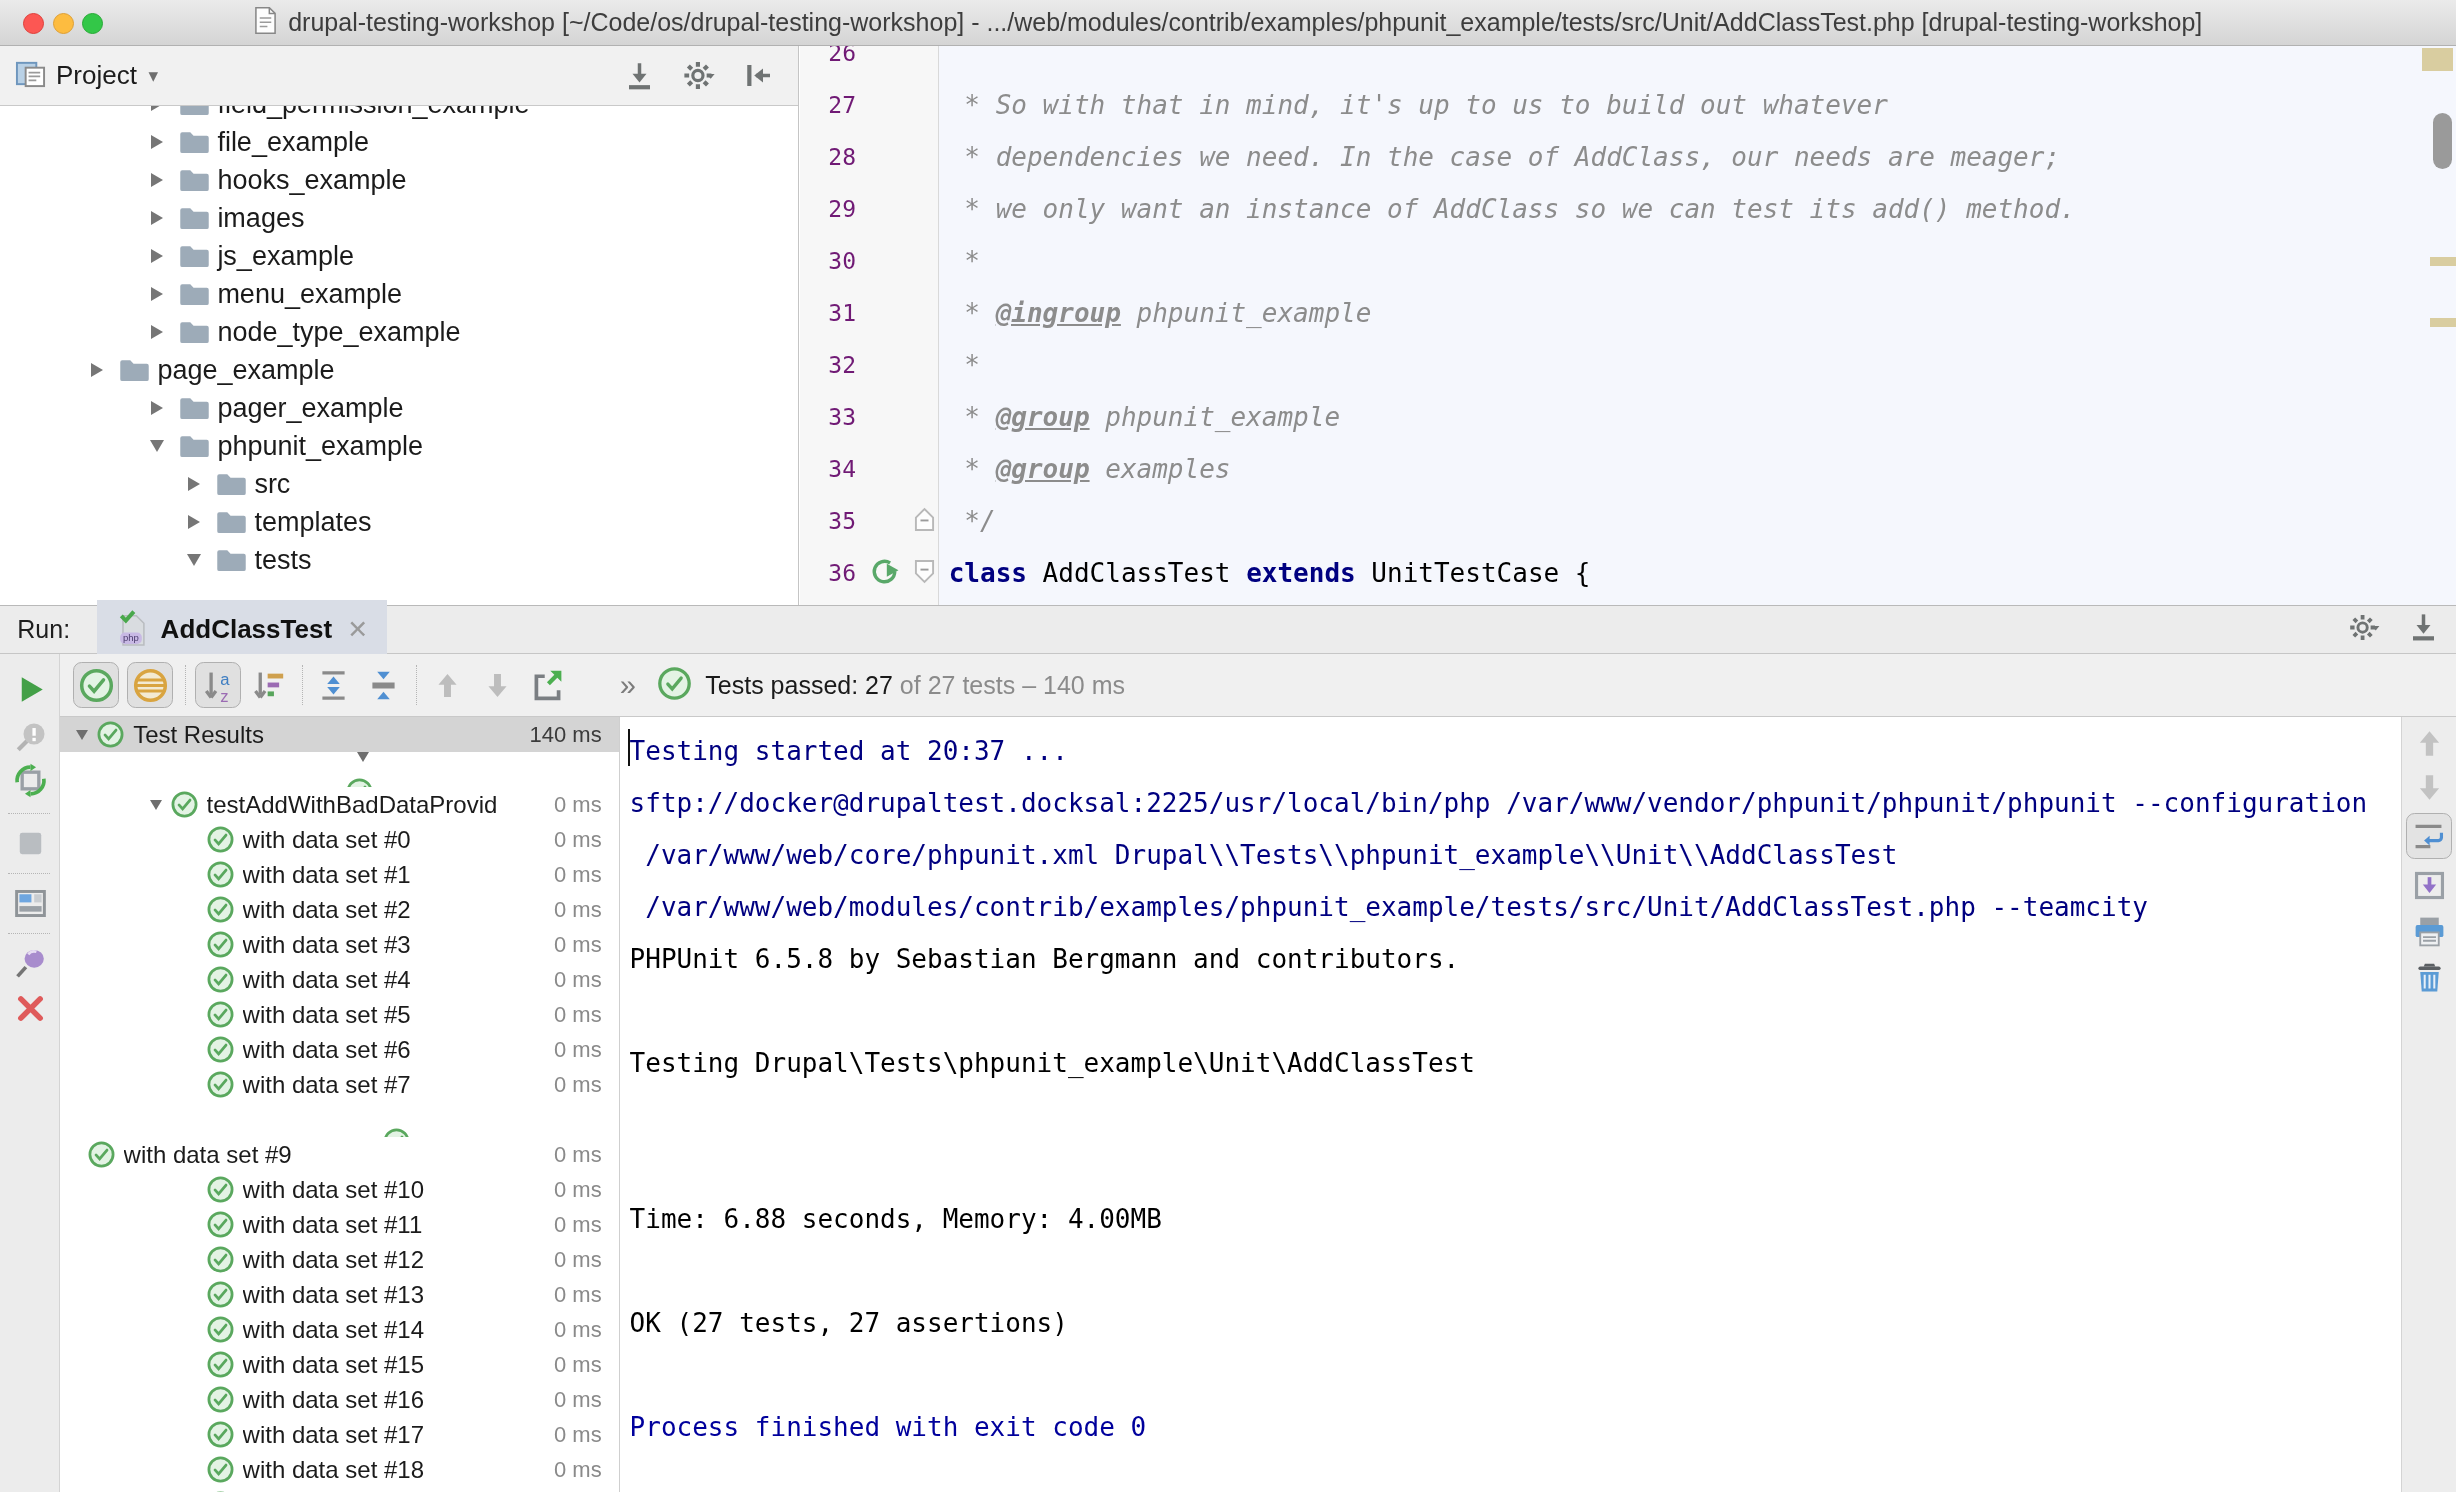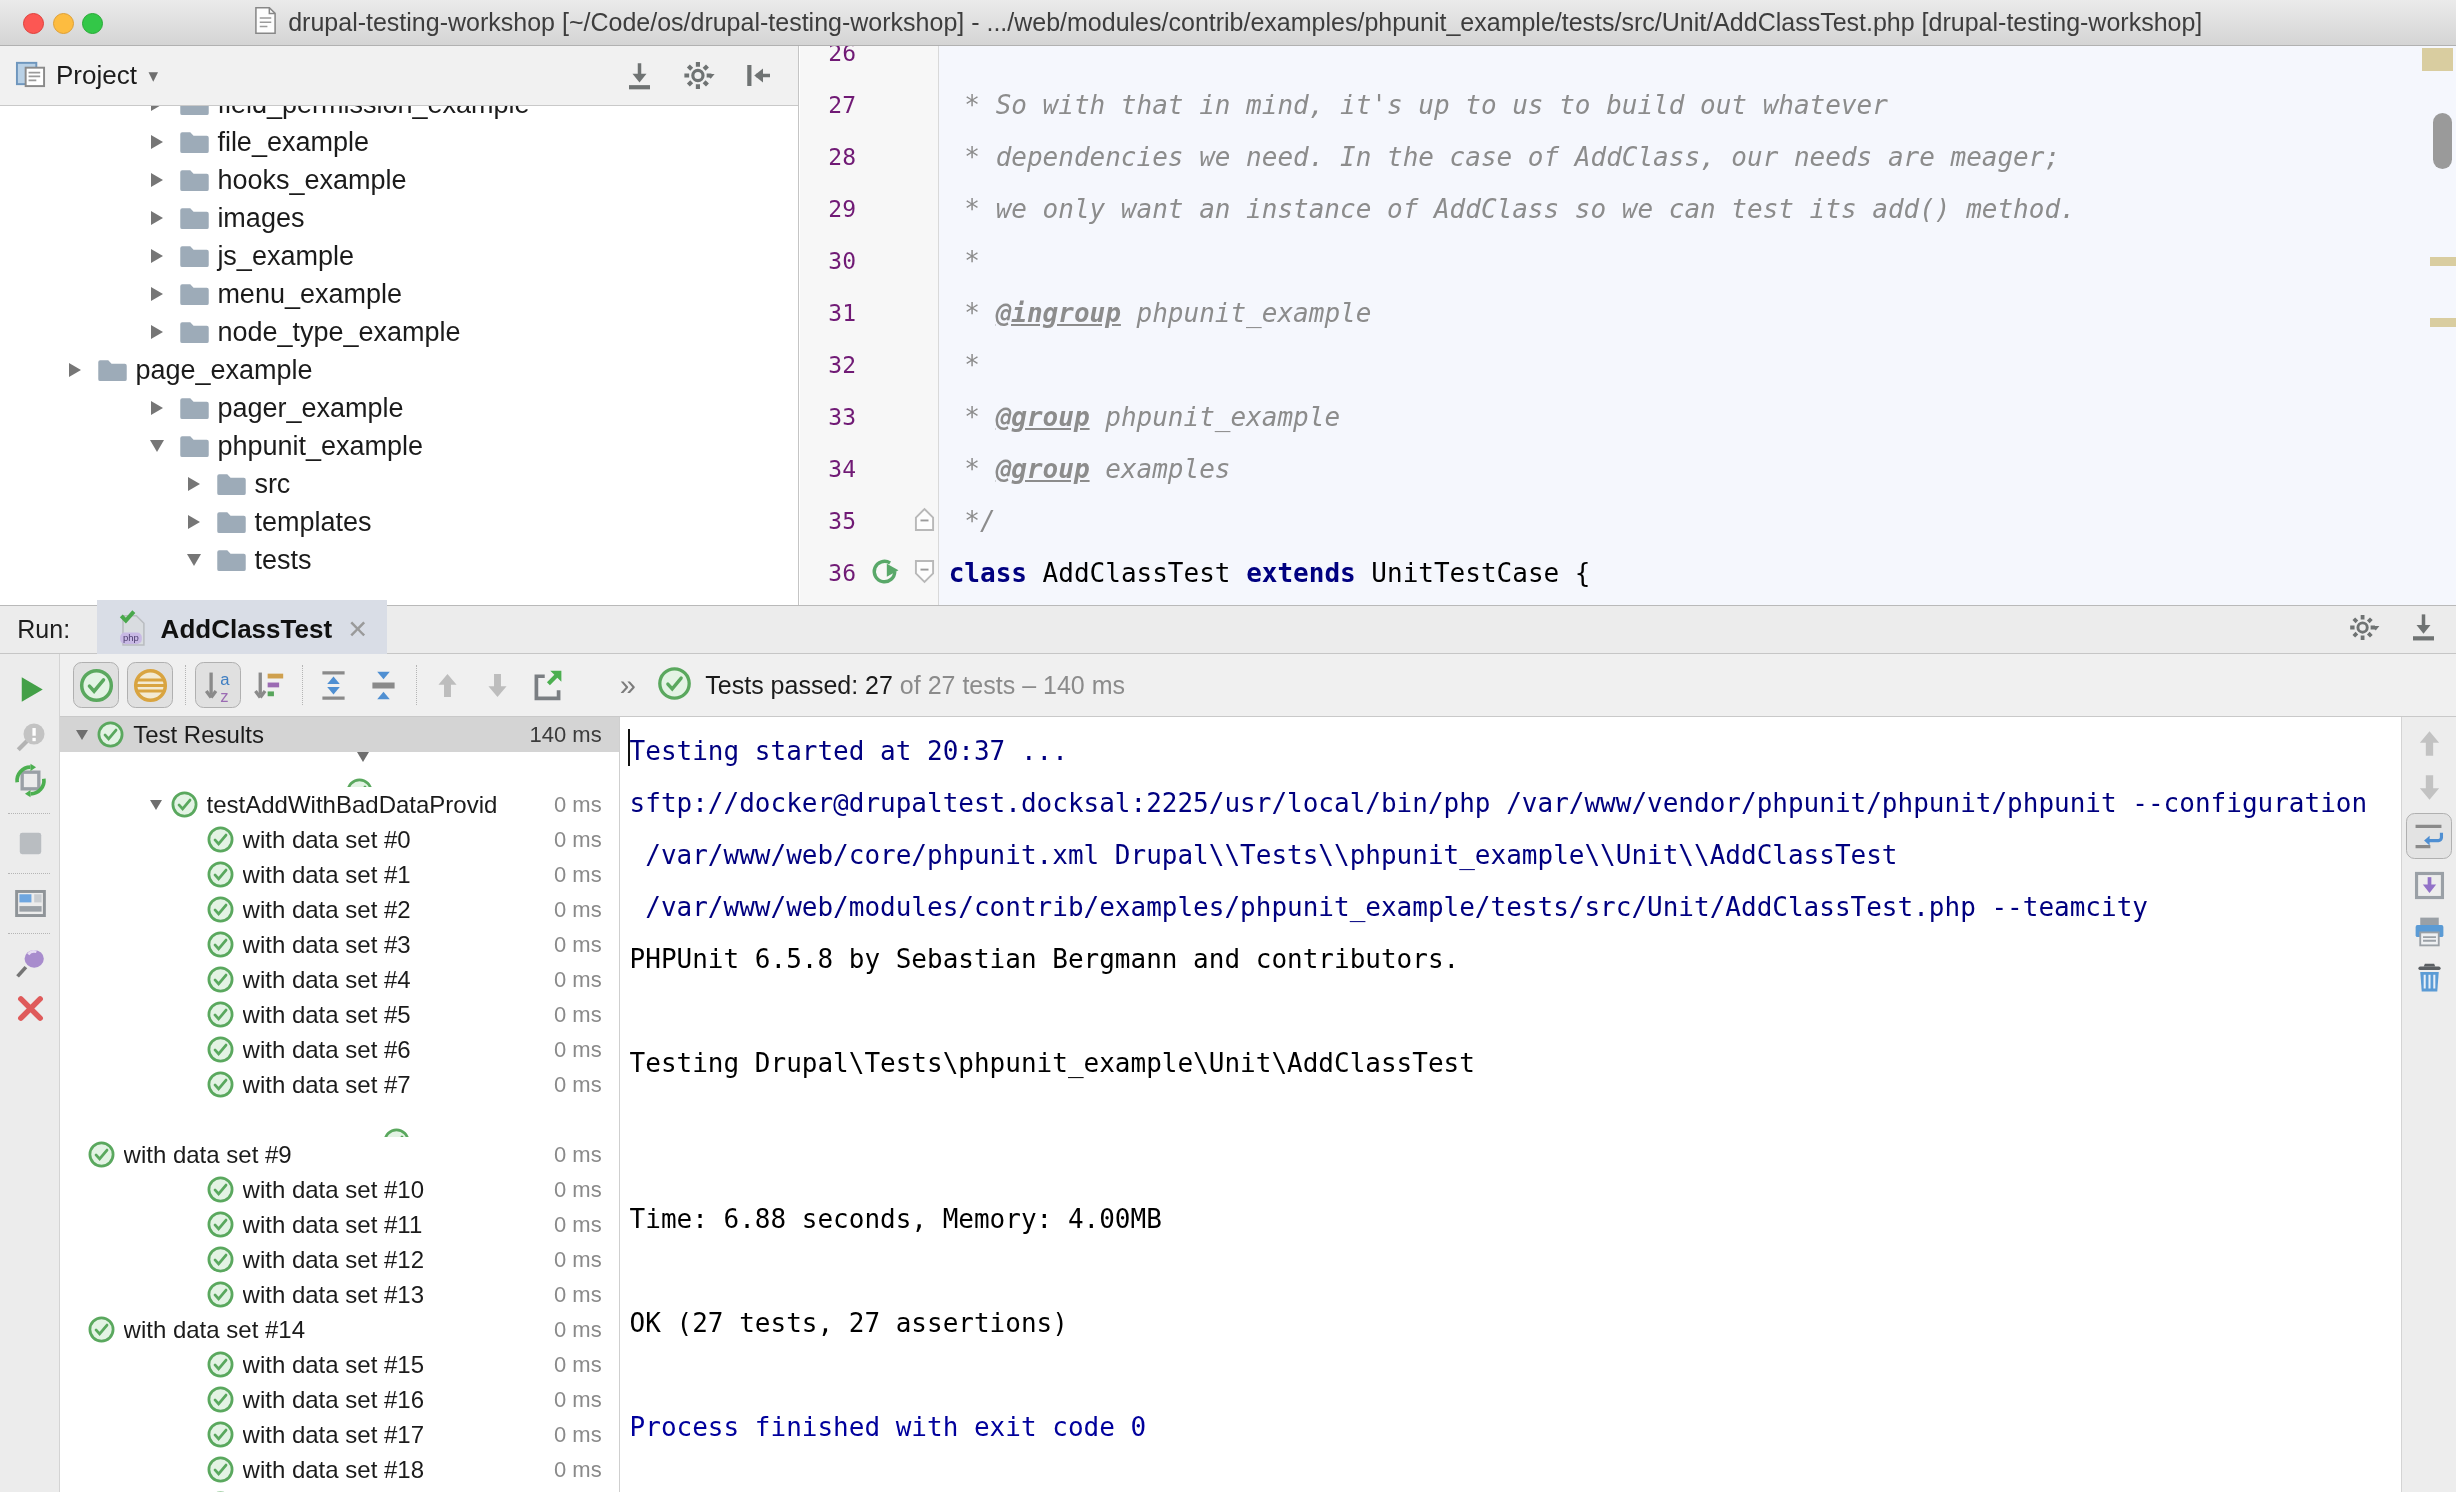--- a/index.html
+++ b/index.html
@@ -236,21 +236,21 @@
             <span class="tri">
               <span class="tri-r"></span>
             </span>
             <span style="margin-left: 7.7px; display: flex;">
               <svg width="31" height="25" viewBox="0 0 16 13">
                 <path d="M.6 2.2a1 1 0 0 1 1-1h4.2L7.5 3h6.9a1 1 0 0 1 1 1v7a1 1 0 0 1-1 1H1.6a1 1 0 0 1-1-1z" fill="#9dabb8"></path>
               </svg>
             </span>
             <span class="flabel">node_type_example</span>
           </div>
-          <div class="prow" style="padding-left: 60px;">
+          <div class="prow" style="padding-left: 82px;">
             <span class="tri">
               <span class="tri-r"></span>
             </span>
             <span style="margin-left: 7.7px; display: flex;">
               <svg width="31" height="25" viewBox="0 0 16 13">
                 <path d="M.6 2.2a1 1 0 0 1 1-1h4.2L7.5 3h6.9a1 1 0 0 1 1 1v7a1 1 0 0 1-1 1H1.6a1 1 0 0 1-1-1z" fill="#9dabb8"></path>
               </svg>
             </span>
             <span class="flabel">page_example</span>
           </div>
@@ -743,21 +743,21 @@
               <span class="rtri"></span>
               <span class="ricon">
                 <svg width="29" height="29" viewBox="0 0 20 20">
                   <circle cx="10" cy="10" r="8" fill="#e3f3e4" stroke="#5aa85e" stroke-width="1.9"></circle>
                   <path d="M6.2 10.3l2.5 2.8 5.1-6.2" fill="none" stroke="#5aa85e" stroke-width="1.9" stroke-linecap="round"></path>
                 </svg>
               </span>
               <span class="rlabel">with data set #13</span>
               <span class="rtime">0 ms</span>
             </div>
-            <div class="rrow" style="">
+            <div class="rrow" style="padding-left: 119px;">
               <span class="rtri"></span>
               <span class="ricon">
                 <svg width="29" height="29" viewBox="0 0 20 20">
                   <circle cx="10" cy="10" r="8" fill="#e3f3e4" stroke="#5aa85e" stroke-width="1.9"></circle>
                   <path d="M6.2 10.3l2.5 2.8 5.1-6.2" fill="none" stroke="#5aa85e" stroke-width="1.9" stroke-linecap="round"></path>
                 </svg>
               </span>
               <span class="rlabel">with data set #14</span>
               <span class="rtime">0 ms</span>
             </div>

